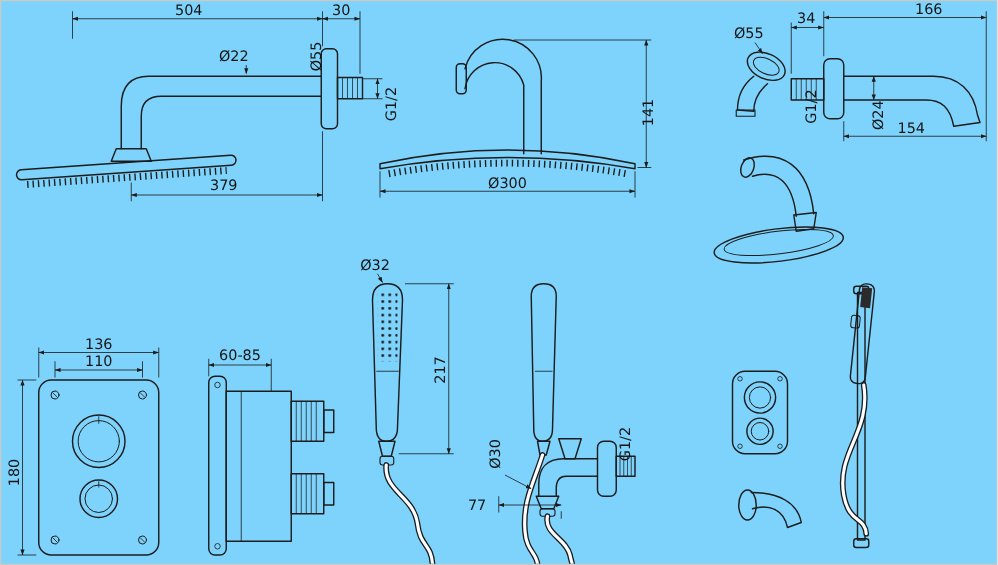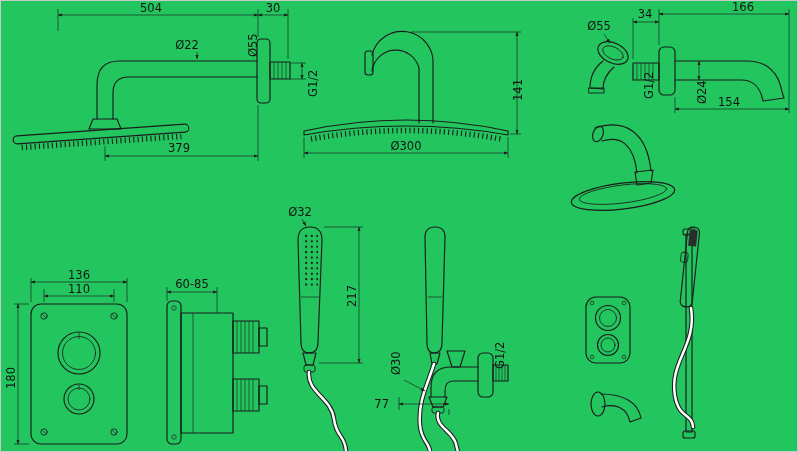--- a/index.html
+++ b/index.html
@@ -1,18 +1,18 @@
 <!DOCTYPE html>
 <html><head>
 <meta charset="utf-8">
 <style>
   html,body{margin:0;padding:0;background:#ffffff;}
   .canvas{
     width:798px;height:452px;box-sizing:border-box;position:relative;
-    background:#22c55e;border:1px solid #c9c9c9;overflow:hidden;
+    background:#7dd3fc;border:1px solid #c9c9c9;overflow:hidden;
     font-family:"DejaVu Sans", sans-serif;
   }
   svg{display:block}
   
   .o{fill:none;stroke:#1c1c1c;stroke-width:1.15;stroke-linejoin:round;stroke-linecap:round}
   
   .thin{fill:none;stroke:#1c1c1c;stroke-width:.65}
   .dim{fill:none;stroke:#1c1c1c;stroke-width:.65}
   .hatch{fill:none;stroke:#1c1c1c;stroke-width:.6}
   .noz{fill:none;stroke:#1c1c1c;stroke-width:5.5;stroke-dasharray:1.1 3.2}

